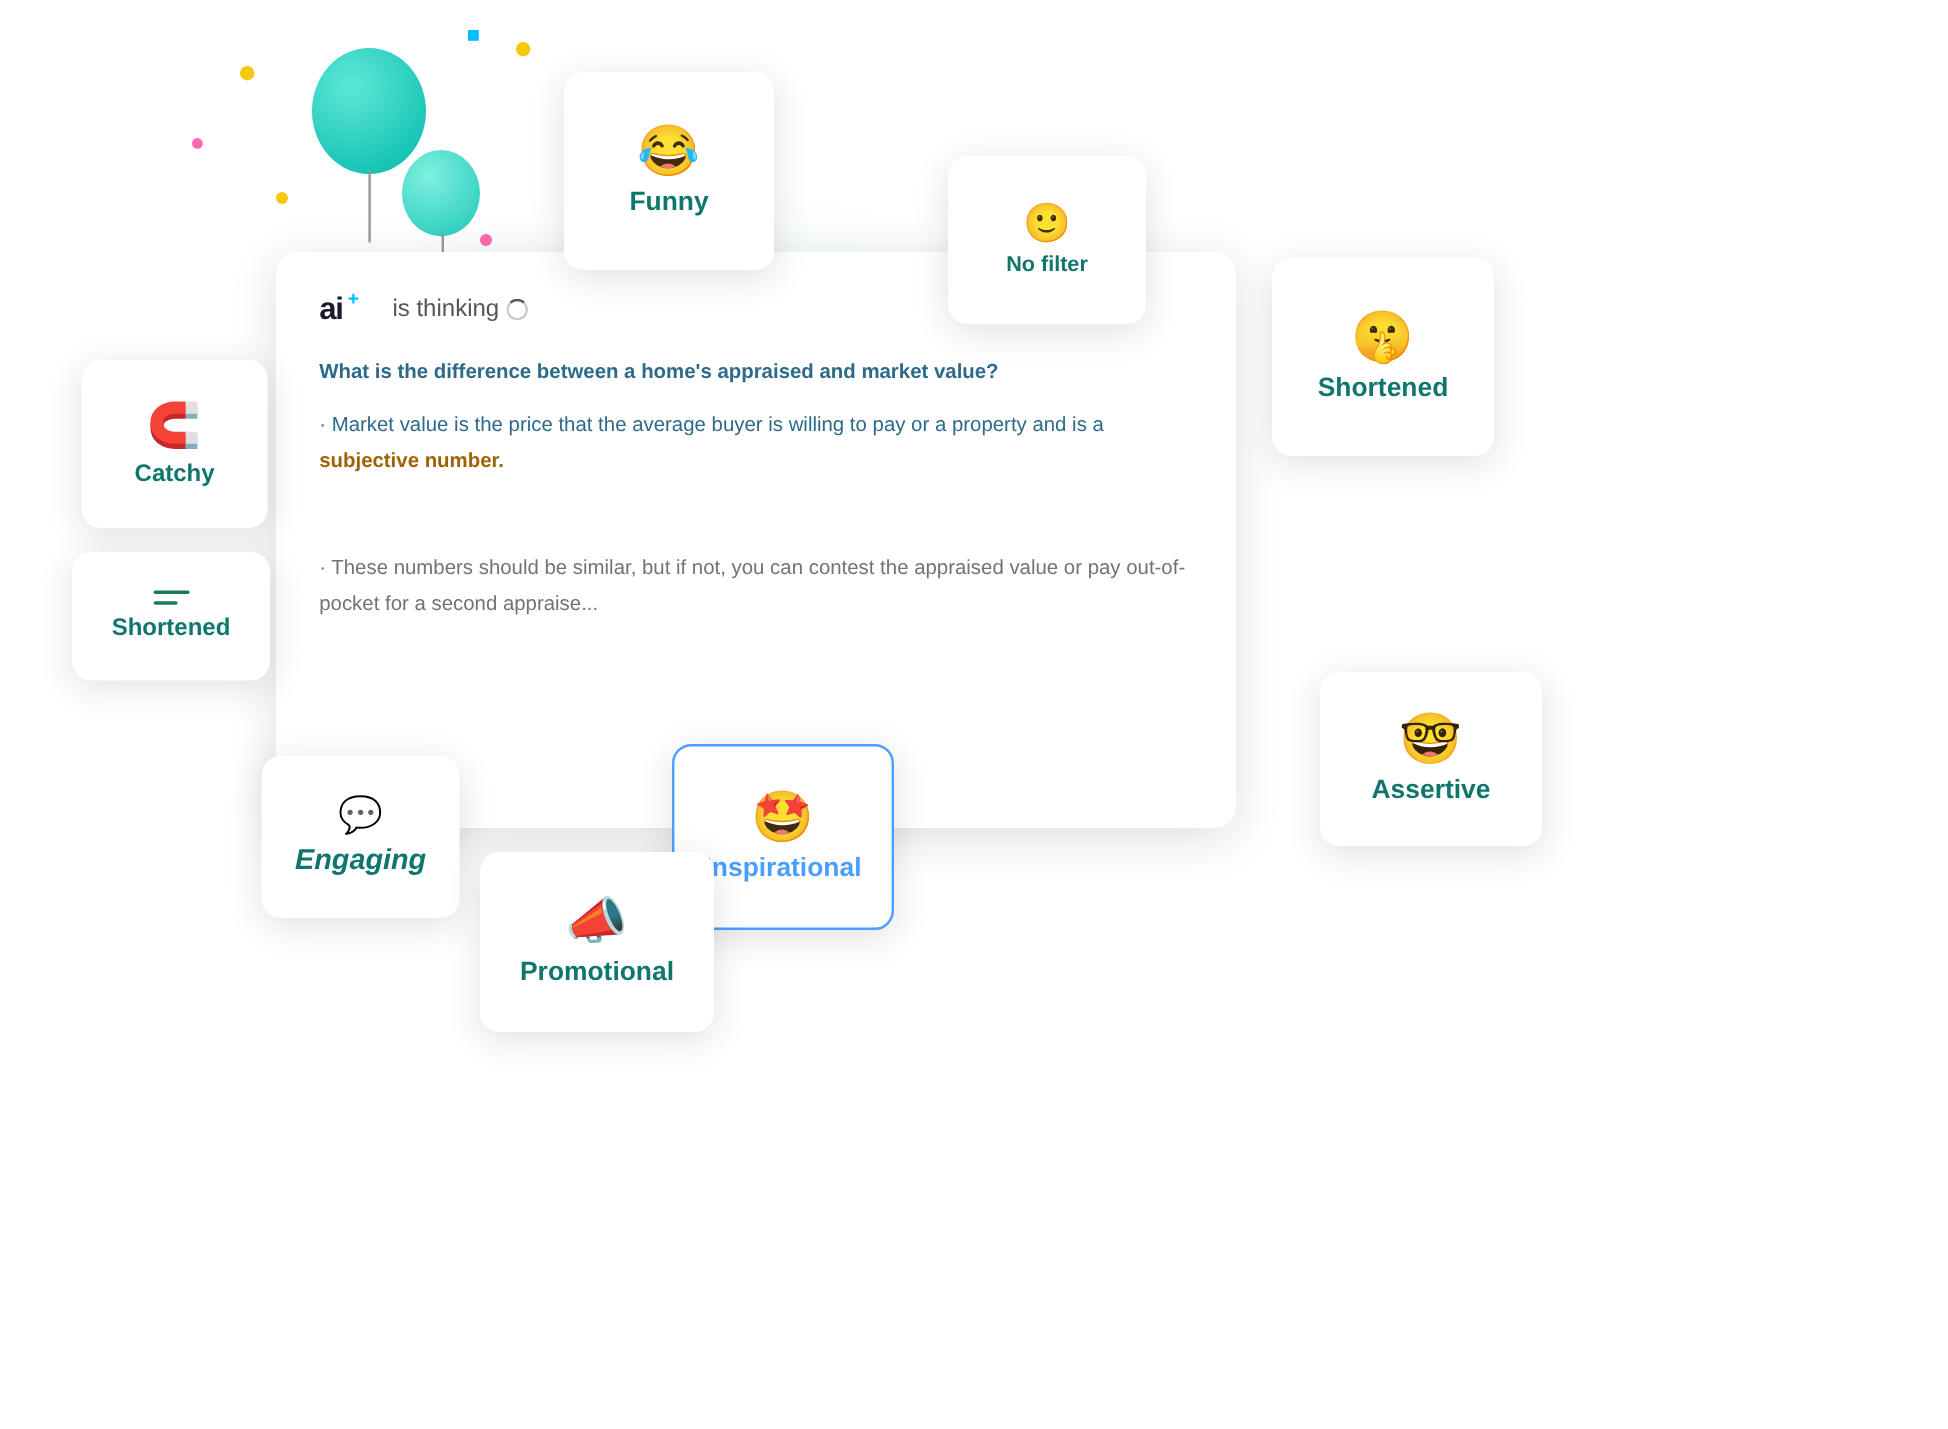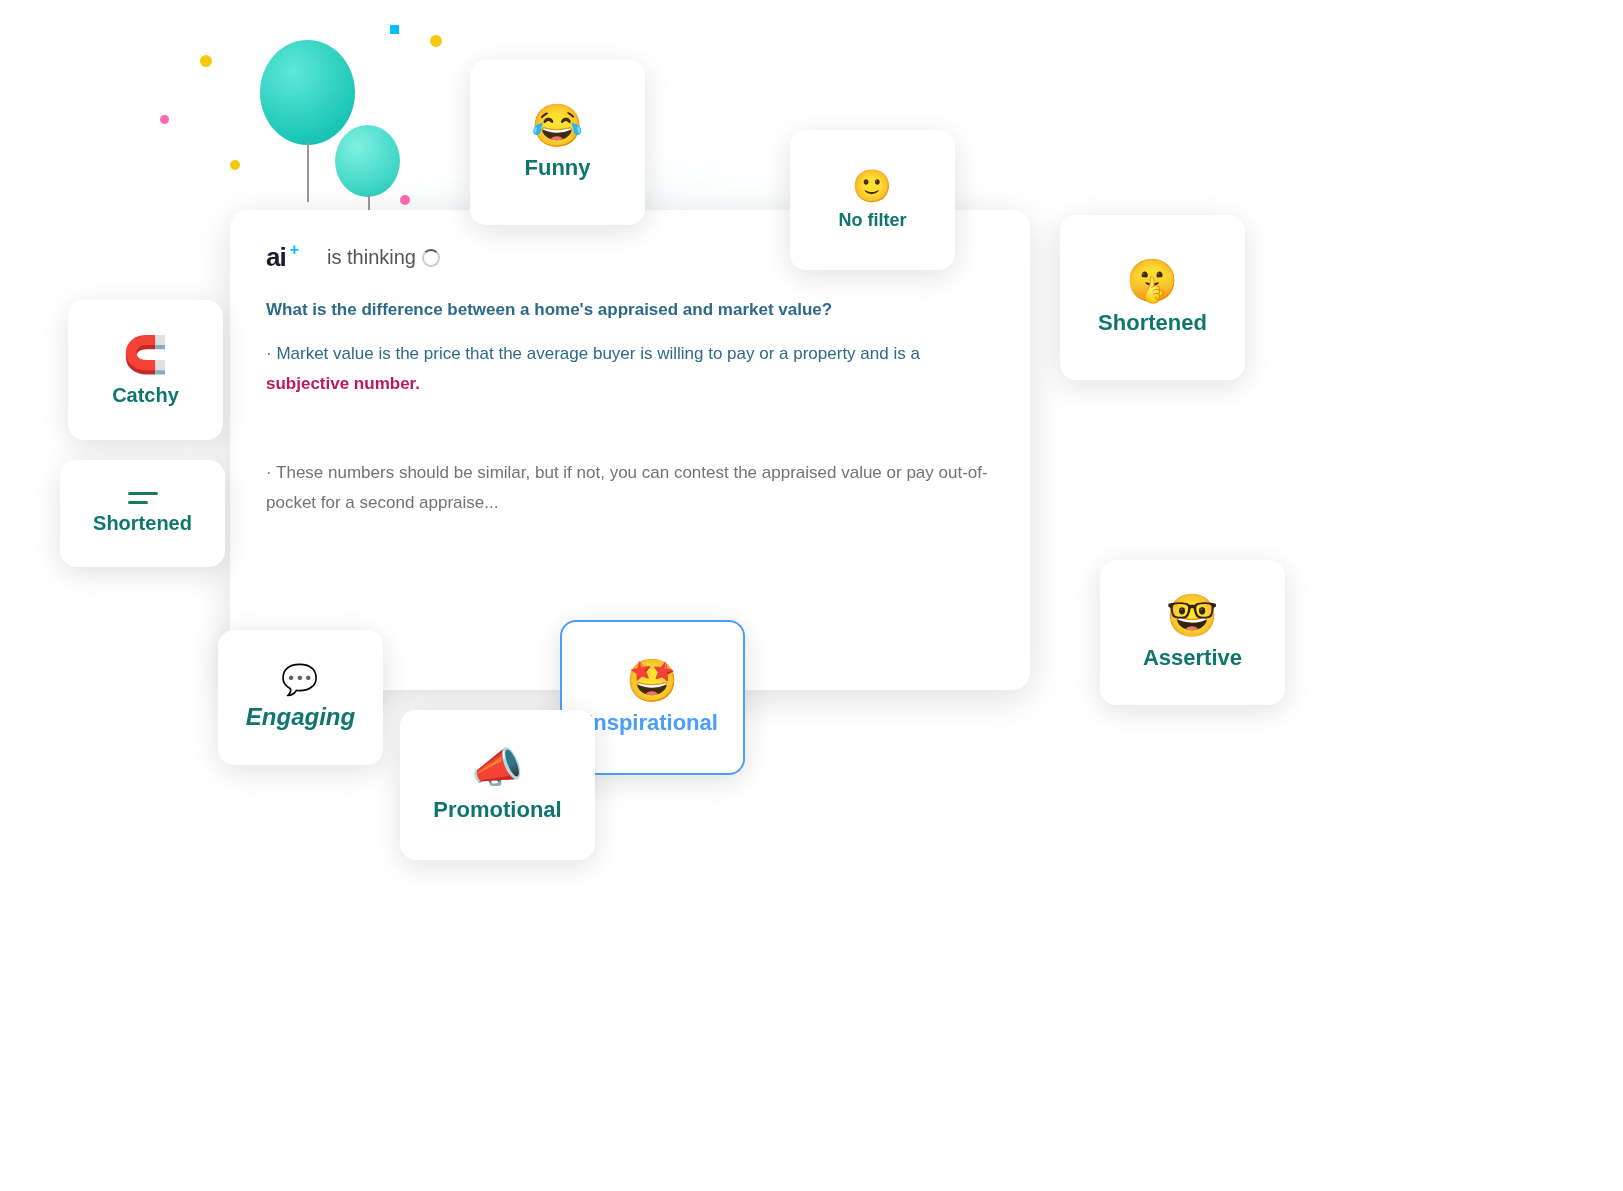--- a/index.html
+++ b/index.html
@@ -88,21 +88,21 @@
       color: #2d6a8a;
     }
 
     .content-text .question {
       font-weight: 600;
       color: #2d6a8a;
       margin-bottom: 14px;
     }
 
     .content-text .highlight {
-      color: #be185d;
+      color: #a16207;
       font-weight: 600;
     }
 
     .content-text .faded {
       color: #737373;
     }
 
     
     .card {
       position: absolute;

